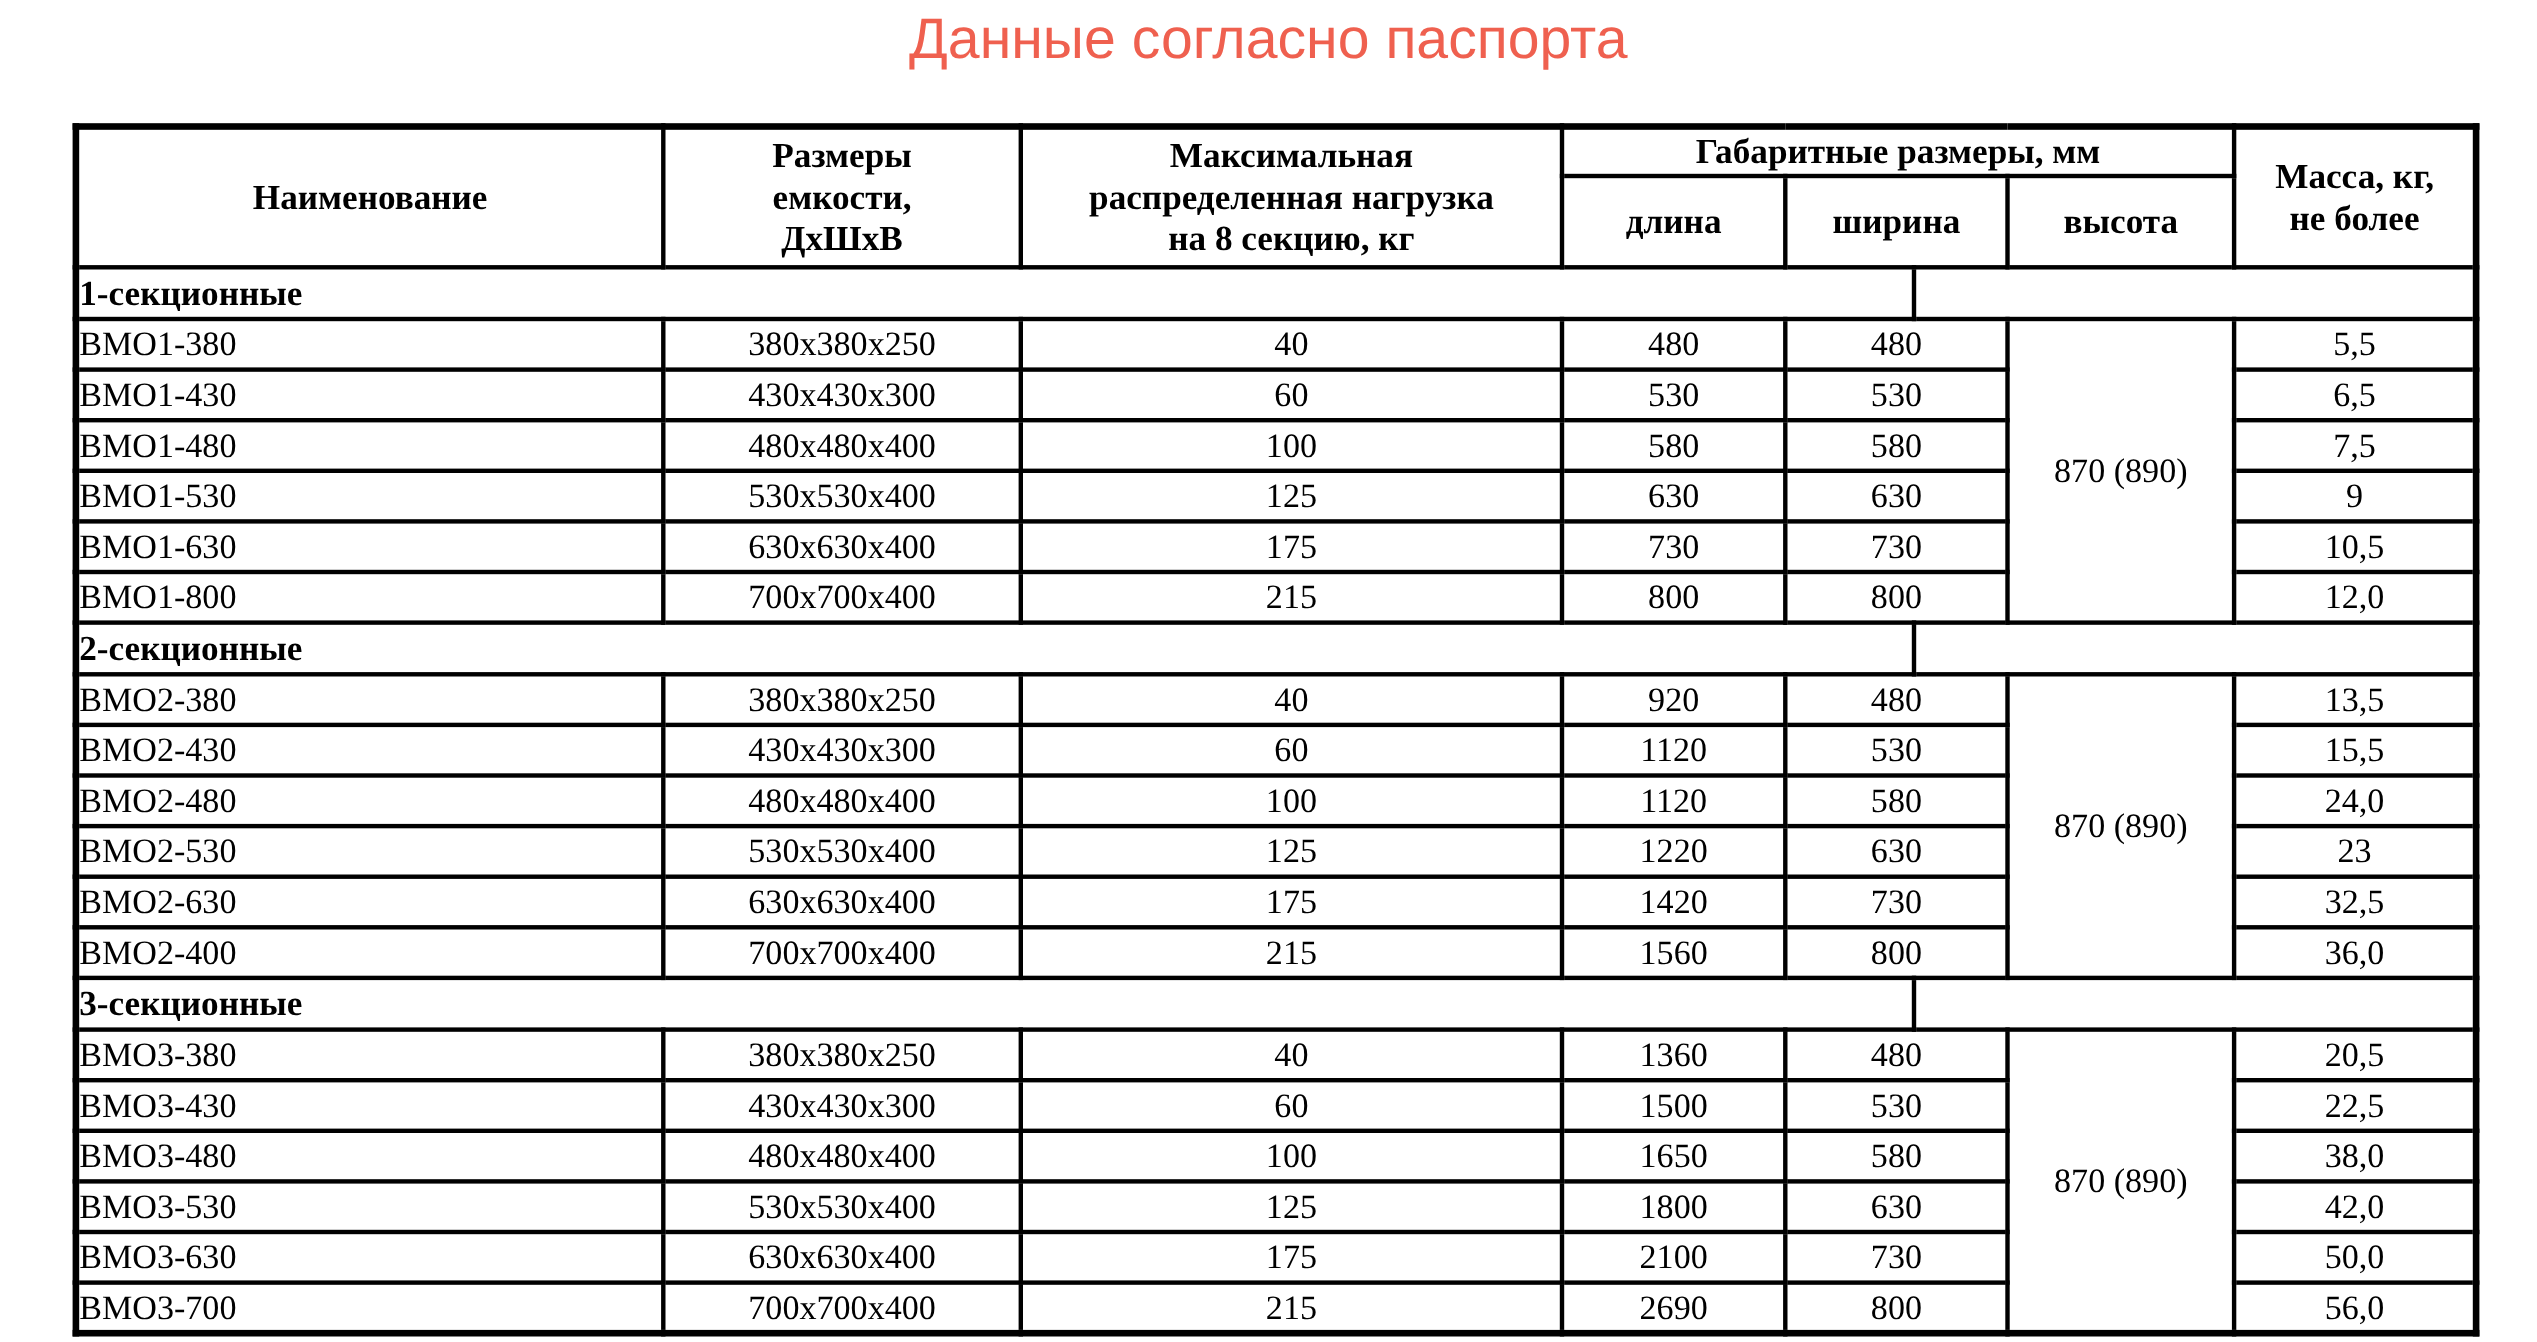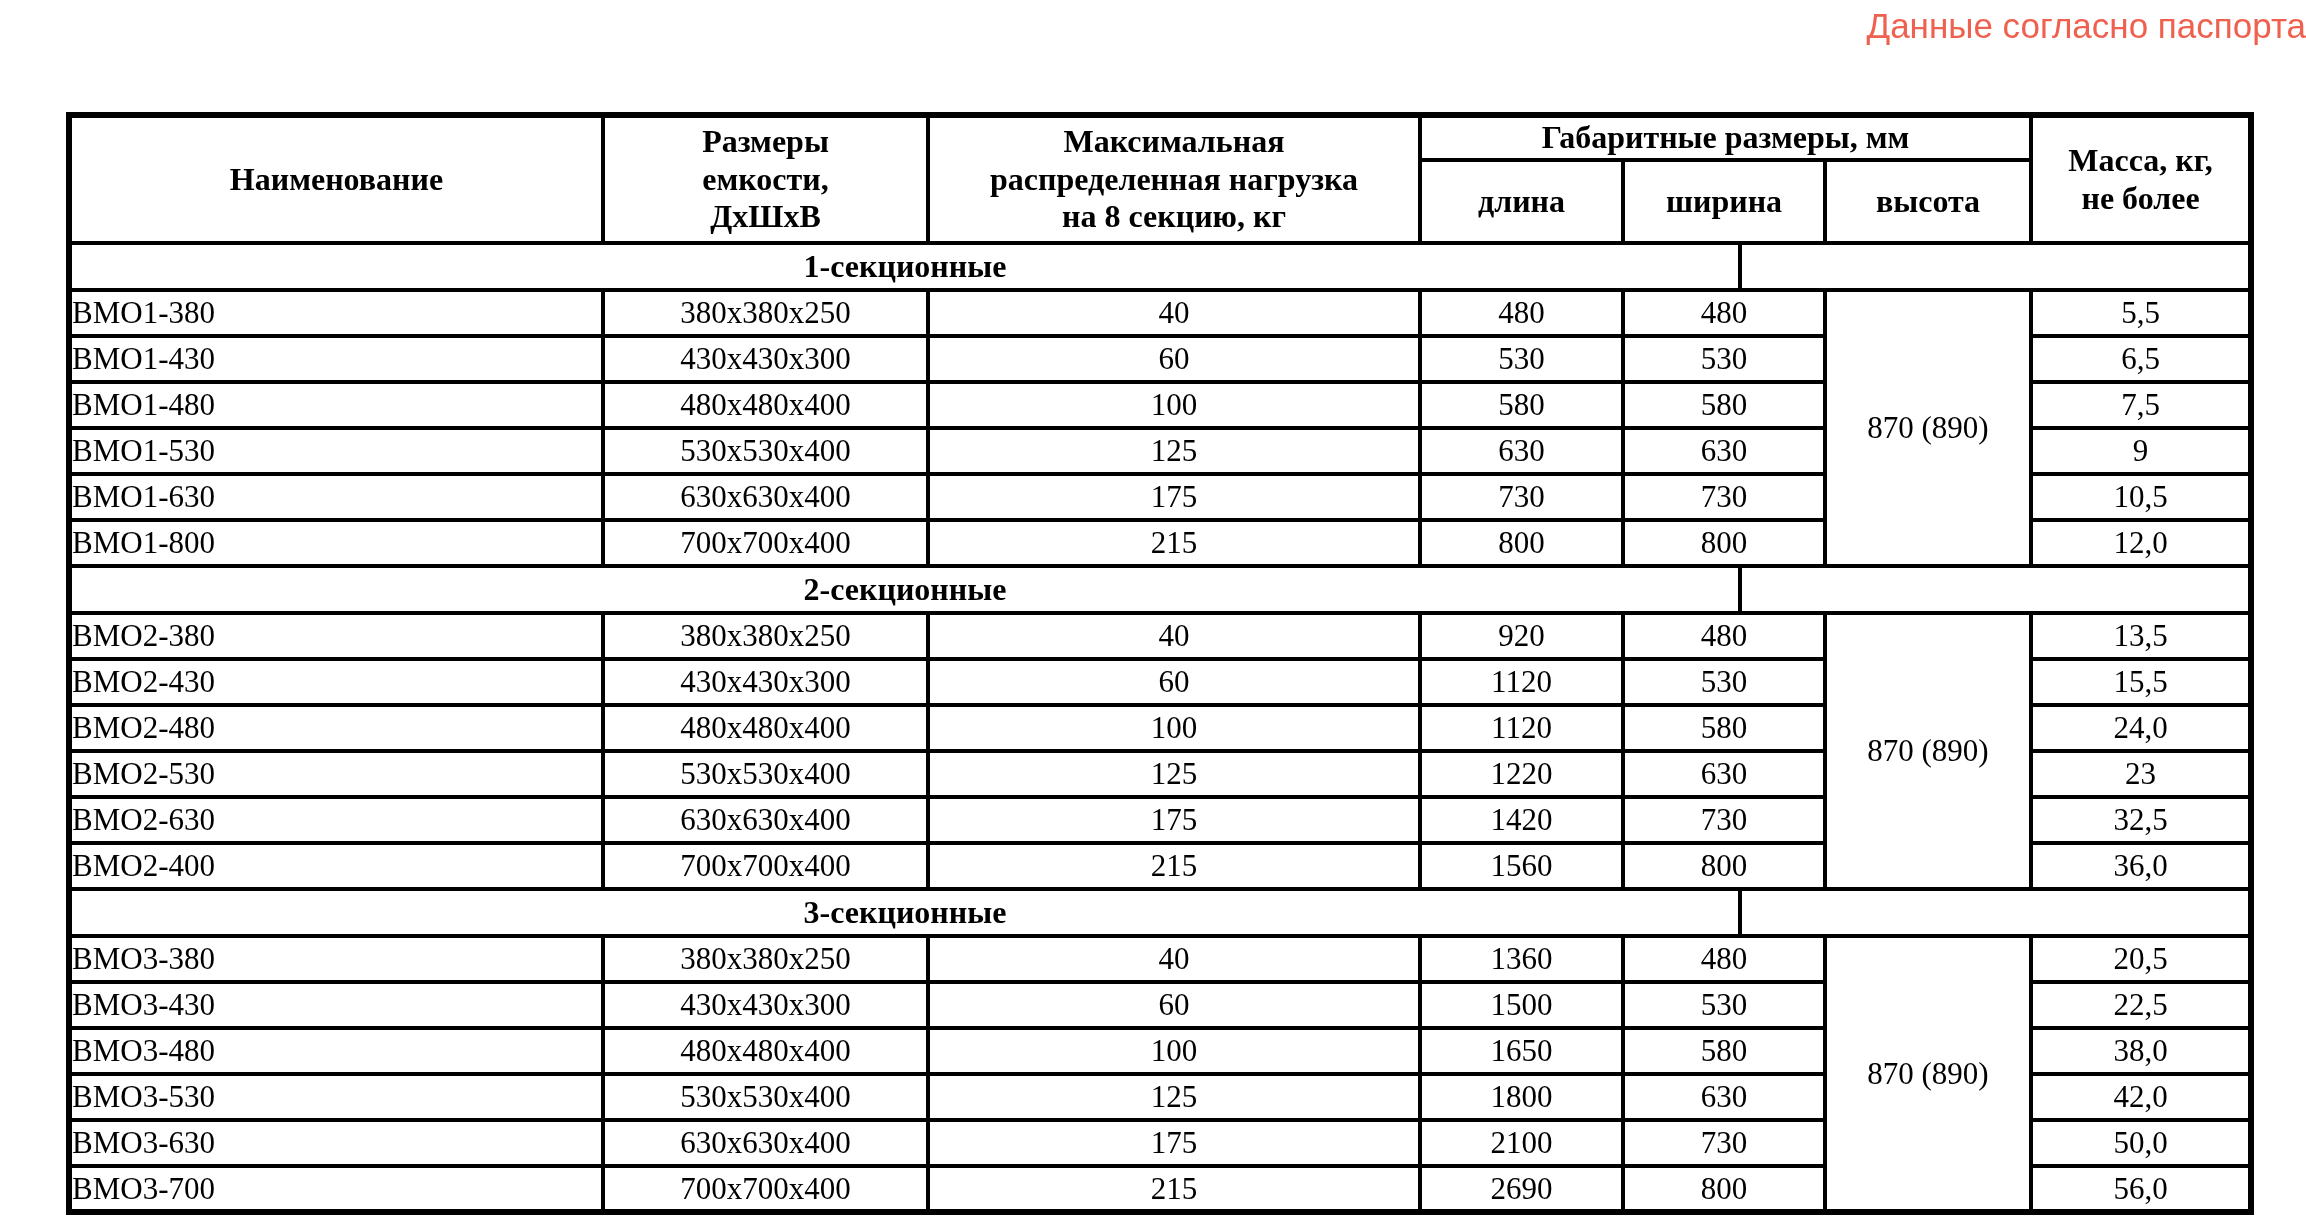--- a/index.html
+++ b/index.html
@@ -8,23 +8,23 @@
     width: 2306px;
     height: 1220px;
     background: #ffffff;
     overflow: hidden;
   }
   .page-title {
     position: absolute;
     top: 6px;
     left: 0;
     width: 100%;
-    text-align: right;
+    text-align: center;
     font-family: "Liberation Sans", sans-serif;
-    font-size: 35px;
+    font-size: 52px;
     font-weight: 400;
     color: #ef604f;
     letter-spacing: 0px;
   }
   table.spec {
     position: absolute;
     left: 66px;
     top: 112px;
     width: 2182px;
     height: 1101px;
@@ -47,21 +47,20 @@
   th.colh {
     font-size: 32px;
     font-weight: bold;
     text-align: center;
     white-space: pre-line;
     line-height: 1.18;
   }
   td.sec-label {
     font-size: 32px;
     font-weight: bold;
-    text-align: center;
   }
   td.sec-empty { }
   td.cell {
     font-size: 31px;
     font-weight: normal;
     text-align: center;
   }
   td.cell-name {
     font-size: 31px;
     font-weight: normal;

